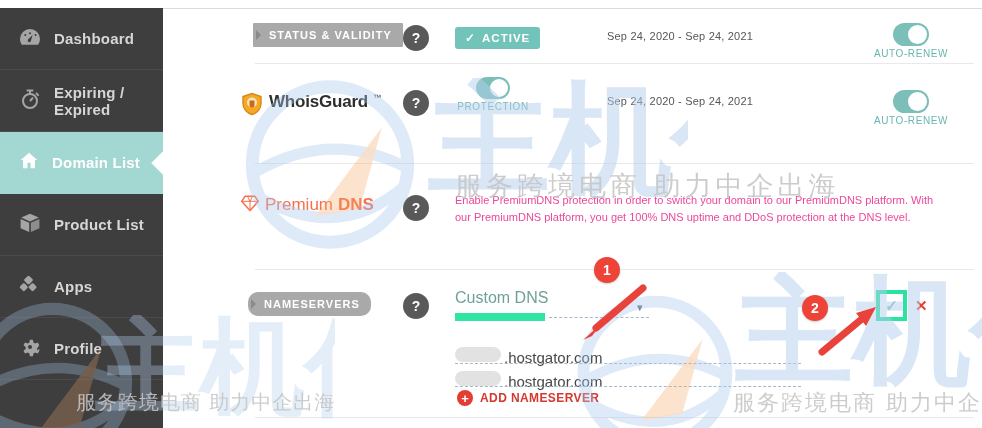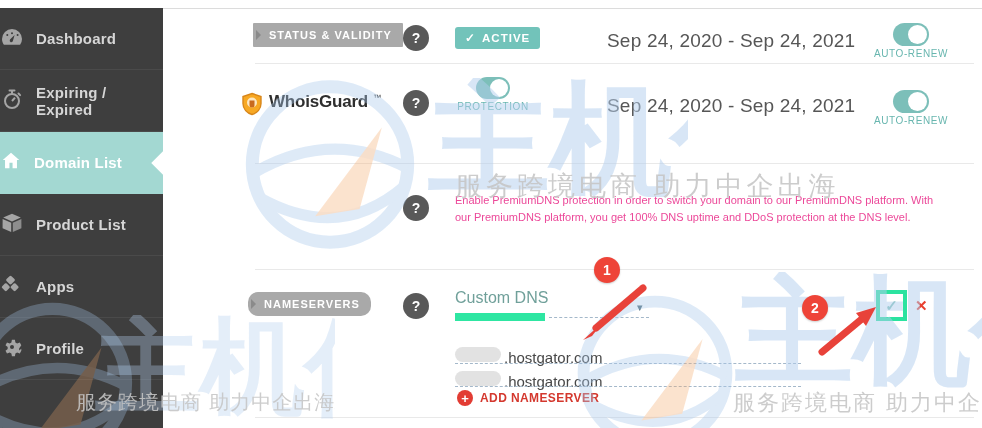--- a/index.html
+++ b/index.html
@@ -10,21 +10,21 @@
     overflow:hidden; font-family:"Liberation Sans", sans-serif;
   }
 
   
   #sidebar {
     position:absolute; left:0; top:8px; width:163px; height:420px;
     background:#3e3e3e;
   }
   .side-item {
     height:62px; display:flex; align-items:center; gap:12px;
-    border-bottom:1px solid #4a4a4a; position:relative;
+    padding-left:18px; border-bottom:1px solid #4a4a4a; position:relative;
     cursor:pointer;
   }
   .side-item .lbl { color:#d6d6d6; font-size:15px; font-weight:bold; letter-spacing:.2px; }
   .side-item svg { flex:0 0 auto; }
   .side-item.active { background:#a3d8d2; border-bottom:1px solid #a3d8d2; }
   .side-item.active .lbl { color:#ffffff; }
   .side-item.active::after {
     content:""; position:absolute; right:-10px; top:50%; width:18px; height:18px;
     background:#ffffff; transform:translateY(-50%) rotate(45deg);
   }
@@ -48,21 +48,21 @@
     justify-content:center; cursor:pointer;
   }
 
   .badge-active {
     position:absolute; background:#72c3ba; color:#fff; border-radius:3px;
     font-size:11.5px; font-weight:bold; letter-spacing:1px;
     padding:4px 10px; display:flex; align-items:center; gap:6px;
   }
   .badge-active .chk { font-size:12px; }
 
-  .dates { position:absolute; color:#565656; font-size:19px; letter-spacing:.2px; }
+  .dates { position:absolute; color:#565656; font-size:11px; letter-spacing:.2px; }
 
   .toggle-wrap { position:absolute; display:flex; flex-direction:column; align-items:center; gap:2px; cursor:pointer; }
   .toggle { width:36px; height:23px; border-radius:12px; background:#7cbfb9; position:relative; }
   .toggle .knob { position:absolute; right:2px; top:2px; width:19px; height:19px; border-radius:50%; background:#fff; }
   .toggle.sm { width:34px; height:22px; }
   .toggle.sm .knob { width:18px; height:18px; }
   .toggle-label { color:#68b6af; font-size:10px; font-weight:normal; letter-spacing:.6px; }
 
   .brand-whois { position:absolute; display:flex; align-items:flex-start; gap:5px; }
   .brand-whois .txt { font-size:17px; font-weight:bold; color:#2e2e2e; letter-spacing:-.2px; }
@@ -234,20 +234,32 @@
       <div class="toggle-label">PROTECTION</div>
     </div>
     <div class="dates" style="left:444px; top:86px;">Sep 24, 2020 - Sep 24, 2021</div>
     <div class="toggle-wrap" style="left:710px; top:81px; width:76px;">
       <div class="toggle">
           <div class="knob"></div>
         </div>
       <div class="toggle-label">AUTO-RENEW</div>
     </div>
 
+    <div class="brand-pdns" style="left:77px; top:184px;">
+      <span>
+        <svg width="20" height="20" viewBox="0 0 24 24">
+            <g fill="none" stroke="#f96f4a" stroke-width="1.8" stroke-linejoin="round">
+              <path d="M6 4h12l4 6-10 11L2 10z"></path>
+              <path d="M2 10h20M9 4l3 6 3-6M12 10l0 11" stroke-width="1.2"></path>
+            </g>
+          </svg>
+      </span>
+      <span class="p1">Premium</span>
+        <span class="p2">DNS</span>
+    </div>
     <div class="help" style="left:240px; top:186px;">?</div>
     <div class="desc" style="left:292px; top:183px;">Enable PremiumDNS protection in order to switch your domain to our PremiumDNS platform. With our PremiumDNS platform, you get 100% DNS uptime and DDoS protection at the DNS level.</div>
 
     <div class="tagbadge" style="left:85px; top:283px;border-radius:10px;">NAMESERVERS</div>
     <div class="help" style="left:240px; top:284px;">?</div>
 
     <div class="dropdown-value" style="left:292px; top:280px;">Custom DNS</div>
     <div class="green-underline" style="left:292px; top:304px;"></div>
     <div class="dot-line" style="left:386px; top:308px; width:100px;"></div>
     <div class="dd-chevron" style="left:474px; top:292px;">▾</div>

